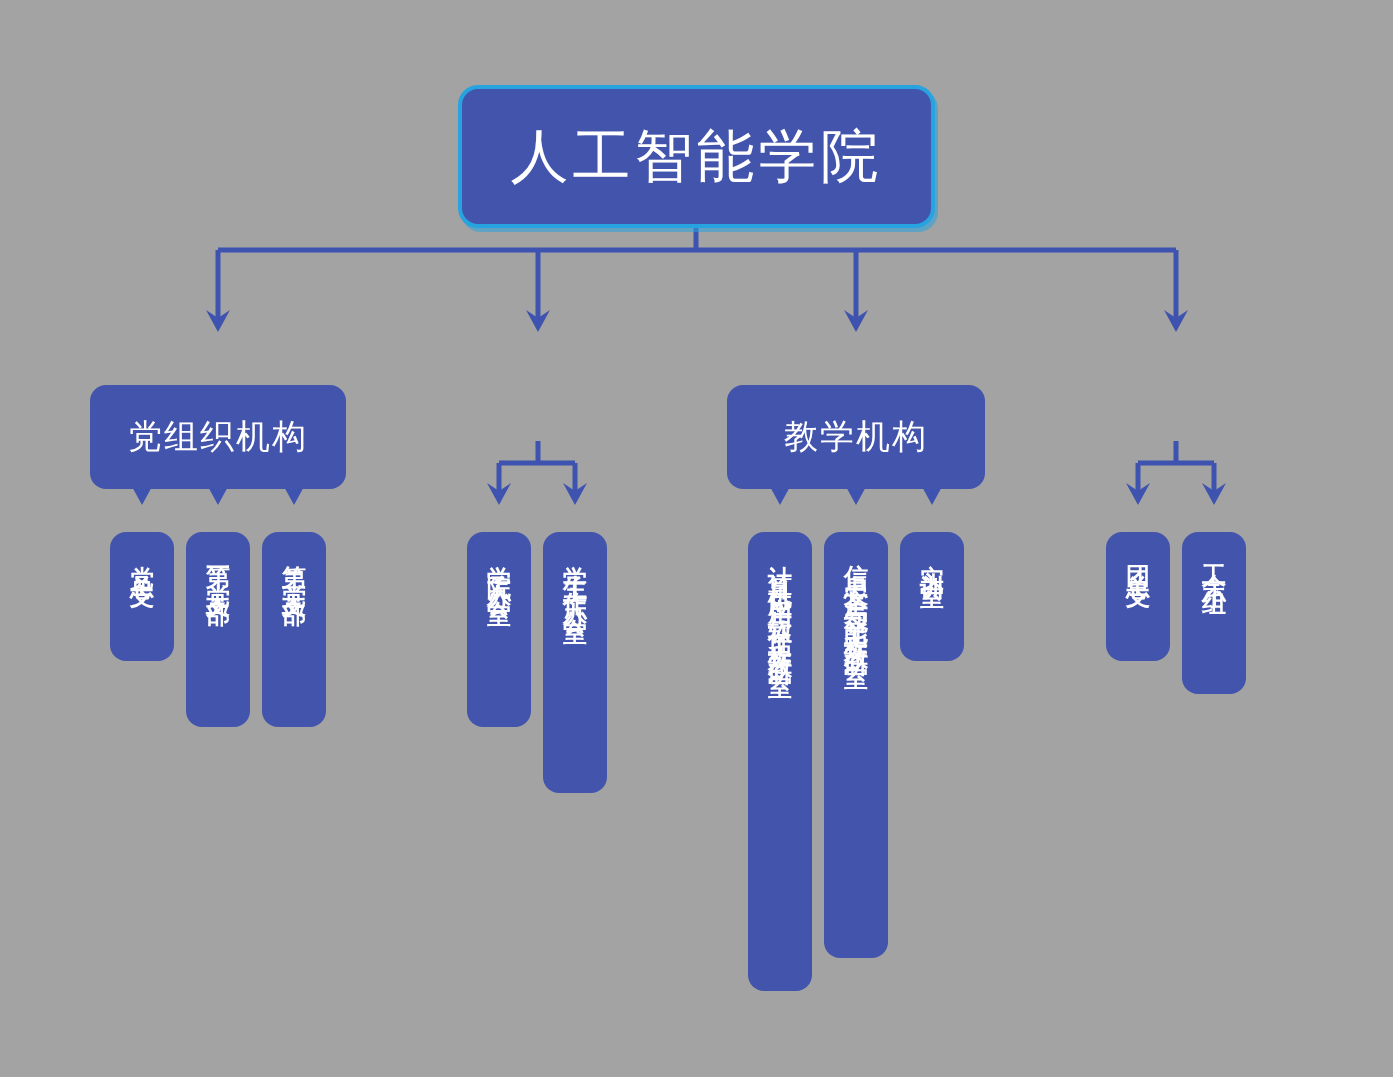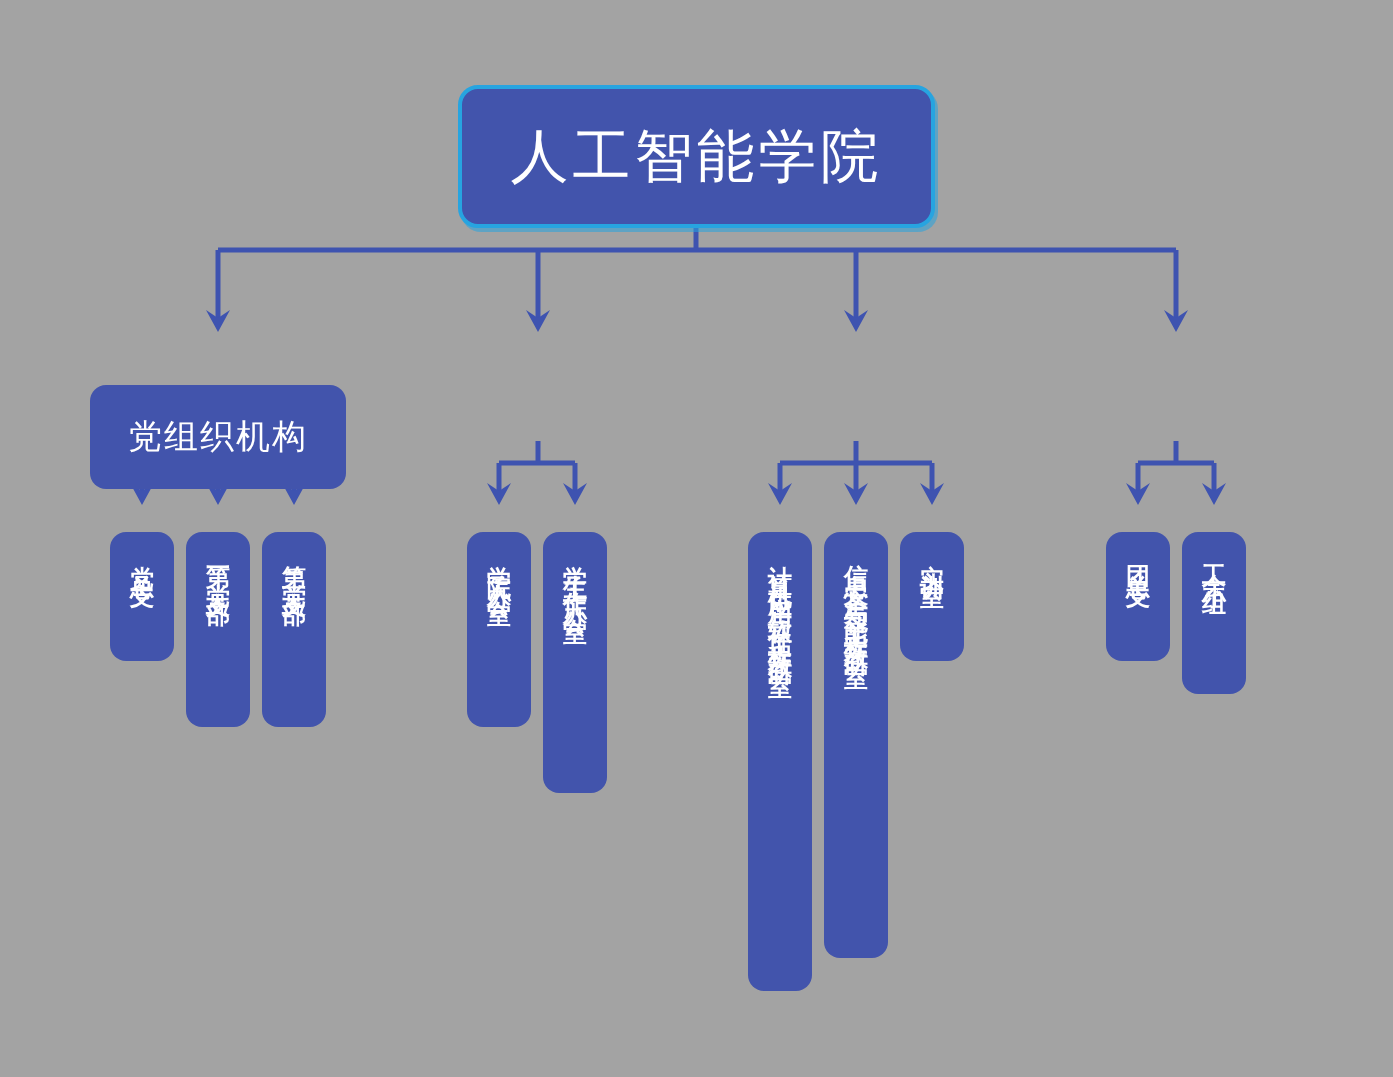--- a/index.html
+++ b/index.html
@@ -98,20 +98,21 @@
       <polygon points="1126,483 1138,505 1150,483 1138,491"></polygon>
       <polygon points="1202,483 1214,505 1226,483 1214,491"></polygon>
     </g>
   </svg>
 
   <div class="node root">
     <span>人工智能学院</span>
   </div>
 
   <div class="node l2" style="left:90px;width:256px">党组织机构</div>
+  <div class="node l2" style="left:727px;width:258px">教学机构</div>
 
   <div class="node l3" style="left:110px;height:129px">党总支</div>
   <div class="node l3" style="left:186px;height:195px">第一党支部</div>
   <div class="node l3" style="left:262px;height:195px">第二党支部</div>
 
   <div class="node l3" style="left:467px;height:195px">学院办公室</div>
   <div class="node l3" style="left:543px;height:261px">学生工作办公室</div>
 
   <div class="node l3" style="left:748px;height:459px">计算机应用与软件工程教研室</div>
   <div class="node l3" style="left:824px;height:426px">信息安全与智能工程教研室</div>

